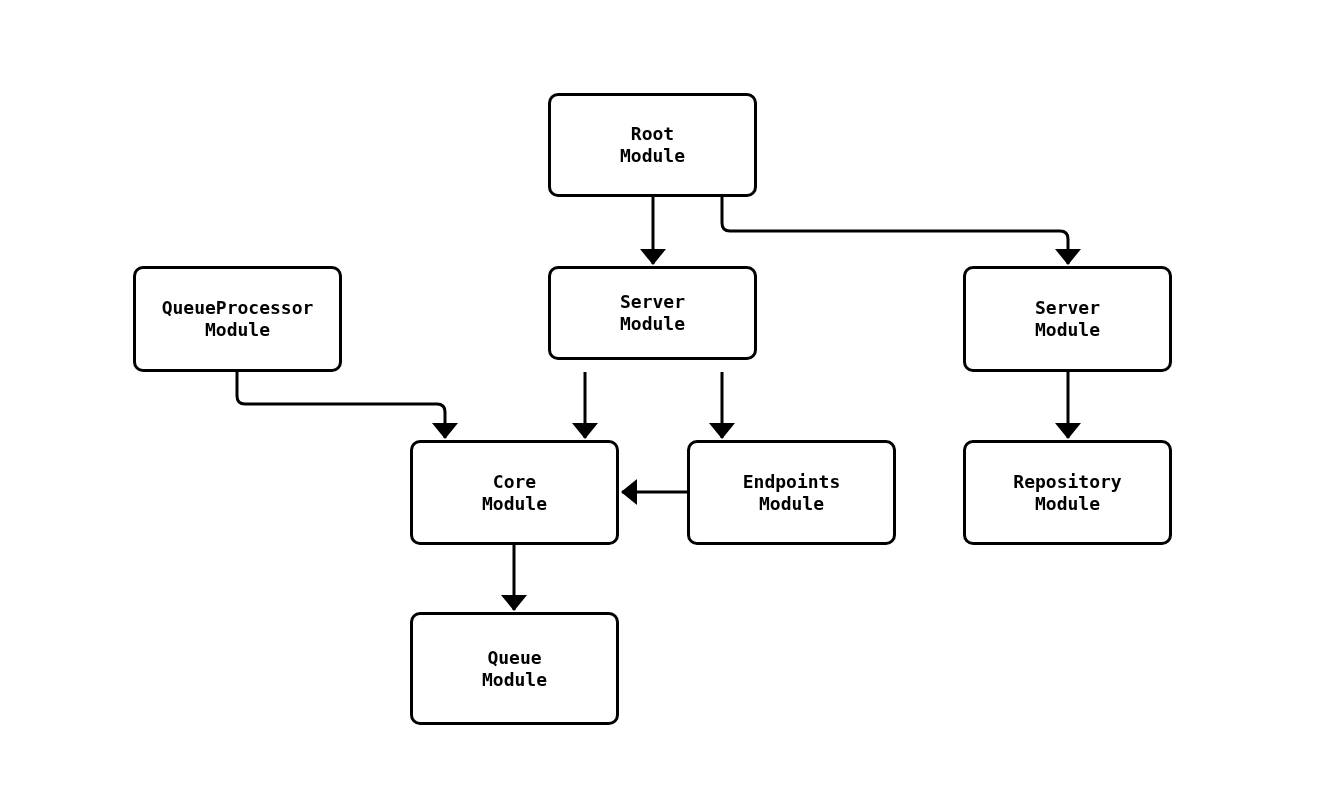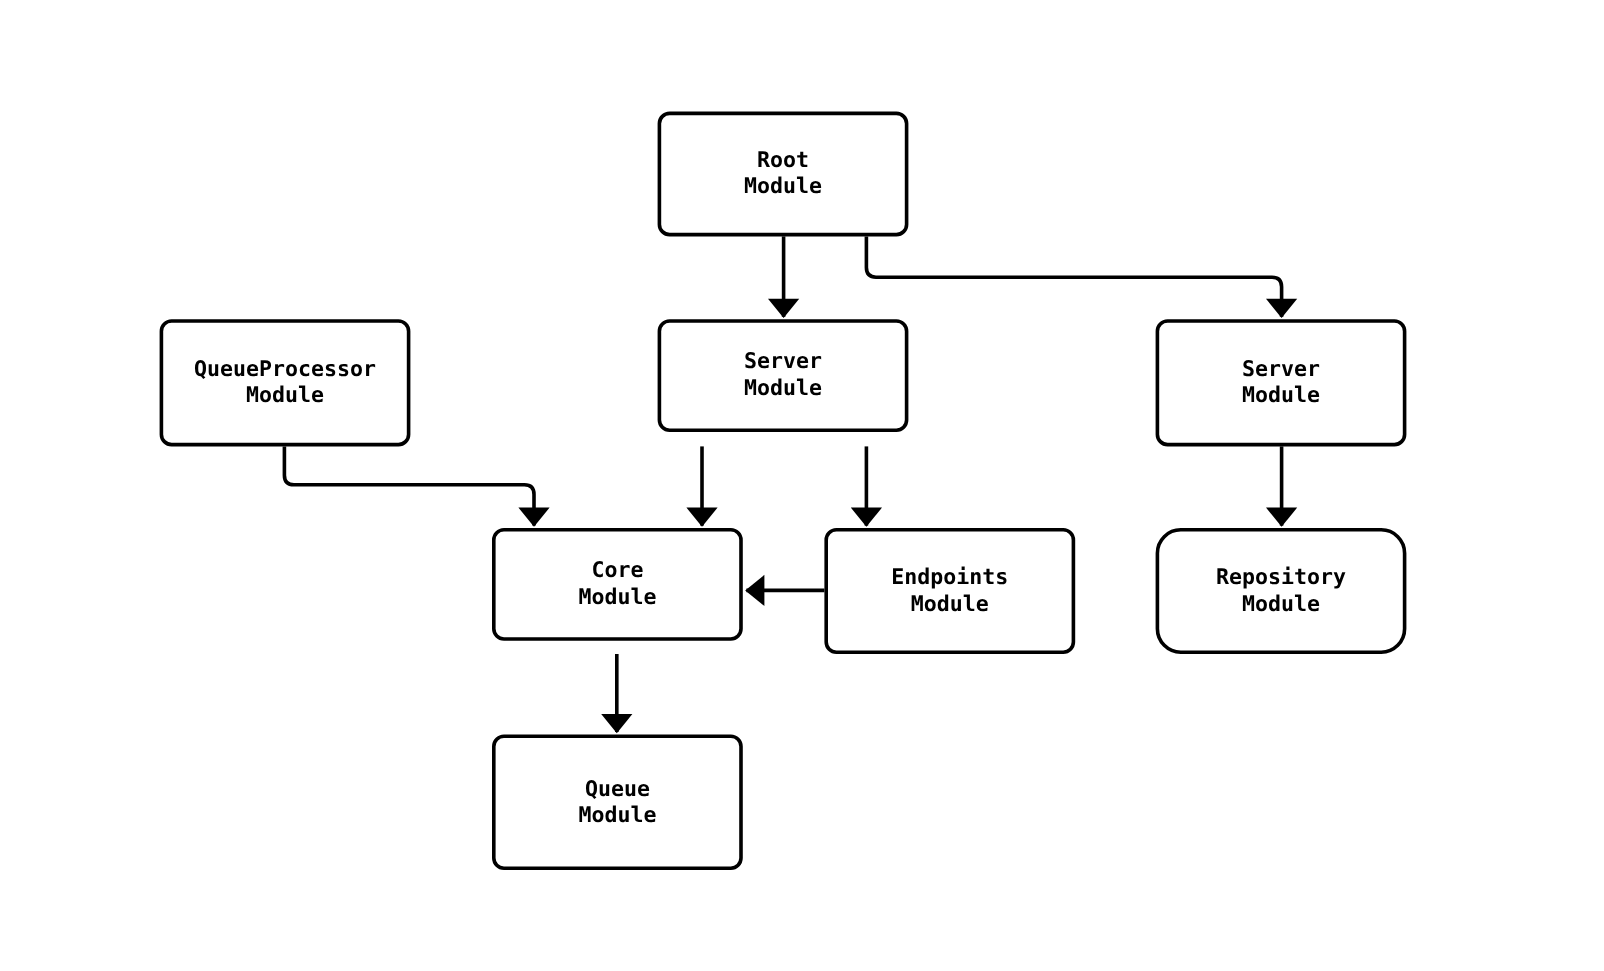--- a/index.html
+++ b/index.html
@@ -78,33 +78,33 @@
           <span>Server</span>
           <span>Module</span>
         </div>
       </div>
       <div class="node" style="left: 963px; top: 266px; width: 209px; height: 106px; border-color: rgb(0, 0, 0); background: rgb(255, 255, 255); color: rgb(0, 0, 0);">
         <div class="node-label">
           <span>Server</span>
           <span>Module</span>
         </div>
       </div>
-      <div class="node" style="left: 410px; top: 440px; width: 209px; height: 94px; border-color: rgb(0, 0, 0); background: rgb(255, 255, 255); color: rgb(0, 0, 0);">
+      <div class="node" style="left: 410px; top: 440px; width: 209px; height: 105px; border-color: rgb(0, 0, 0); background: rgb(255, 255, 255); color: rgb(0, 0, 0);">
         <div class="node-label">
           <span>Core</span>
           <span>Module</span>
         </div>
       </div>
       <div class="node" style="left: 687px; top: 440px; width: 209px; height: 105px; border-color: rgb(0, 0, 0); background: rgb(255, 255, 255); color: rgb(0, 0, 0); justify-content: center;">
         <div class="node-label">
           <span>Endpoints</span>
           <span>Module</span>
         </div>
       </div>
-      <div class="node" style="left: 963px; top: 440px; width: 209px; height: 105px; border-color: rgb(0, 0, 0); background: rgb(255, 255, 255); color: rgb(0, 0, 0); border-radius: 21px;">
+      <div class="node" style="left: 963px; top: 440px; width: 209px; height: 105px; border-color: rgb(0, 0, 0); background: rgb(255, 255, 255); color: rgb(0, 0, 0);">
         <div class="node-label">
           <span>Repository</span>
           <span>Module</span>
         </div>
       </div>
       <div class="node" style="left: 410px; top: 612px; width: 209px; height: 113px; border-color: rgb(0, 0, 0); background: rgb(255, 255, 255); color: rgb(0, 0, 0);">
         <div class="node-label">
           <span>Queue</span>
           <span>Module</span>
         </div>

